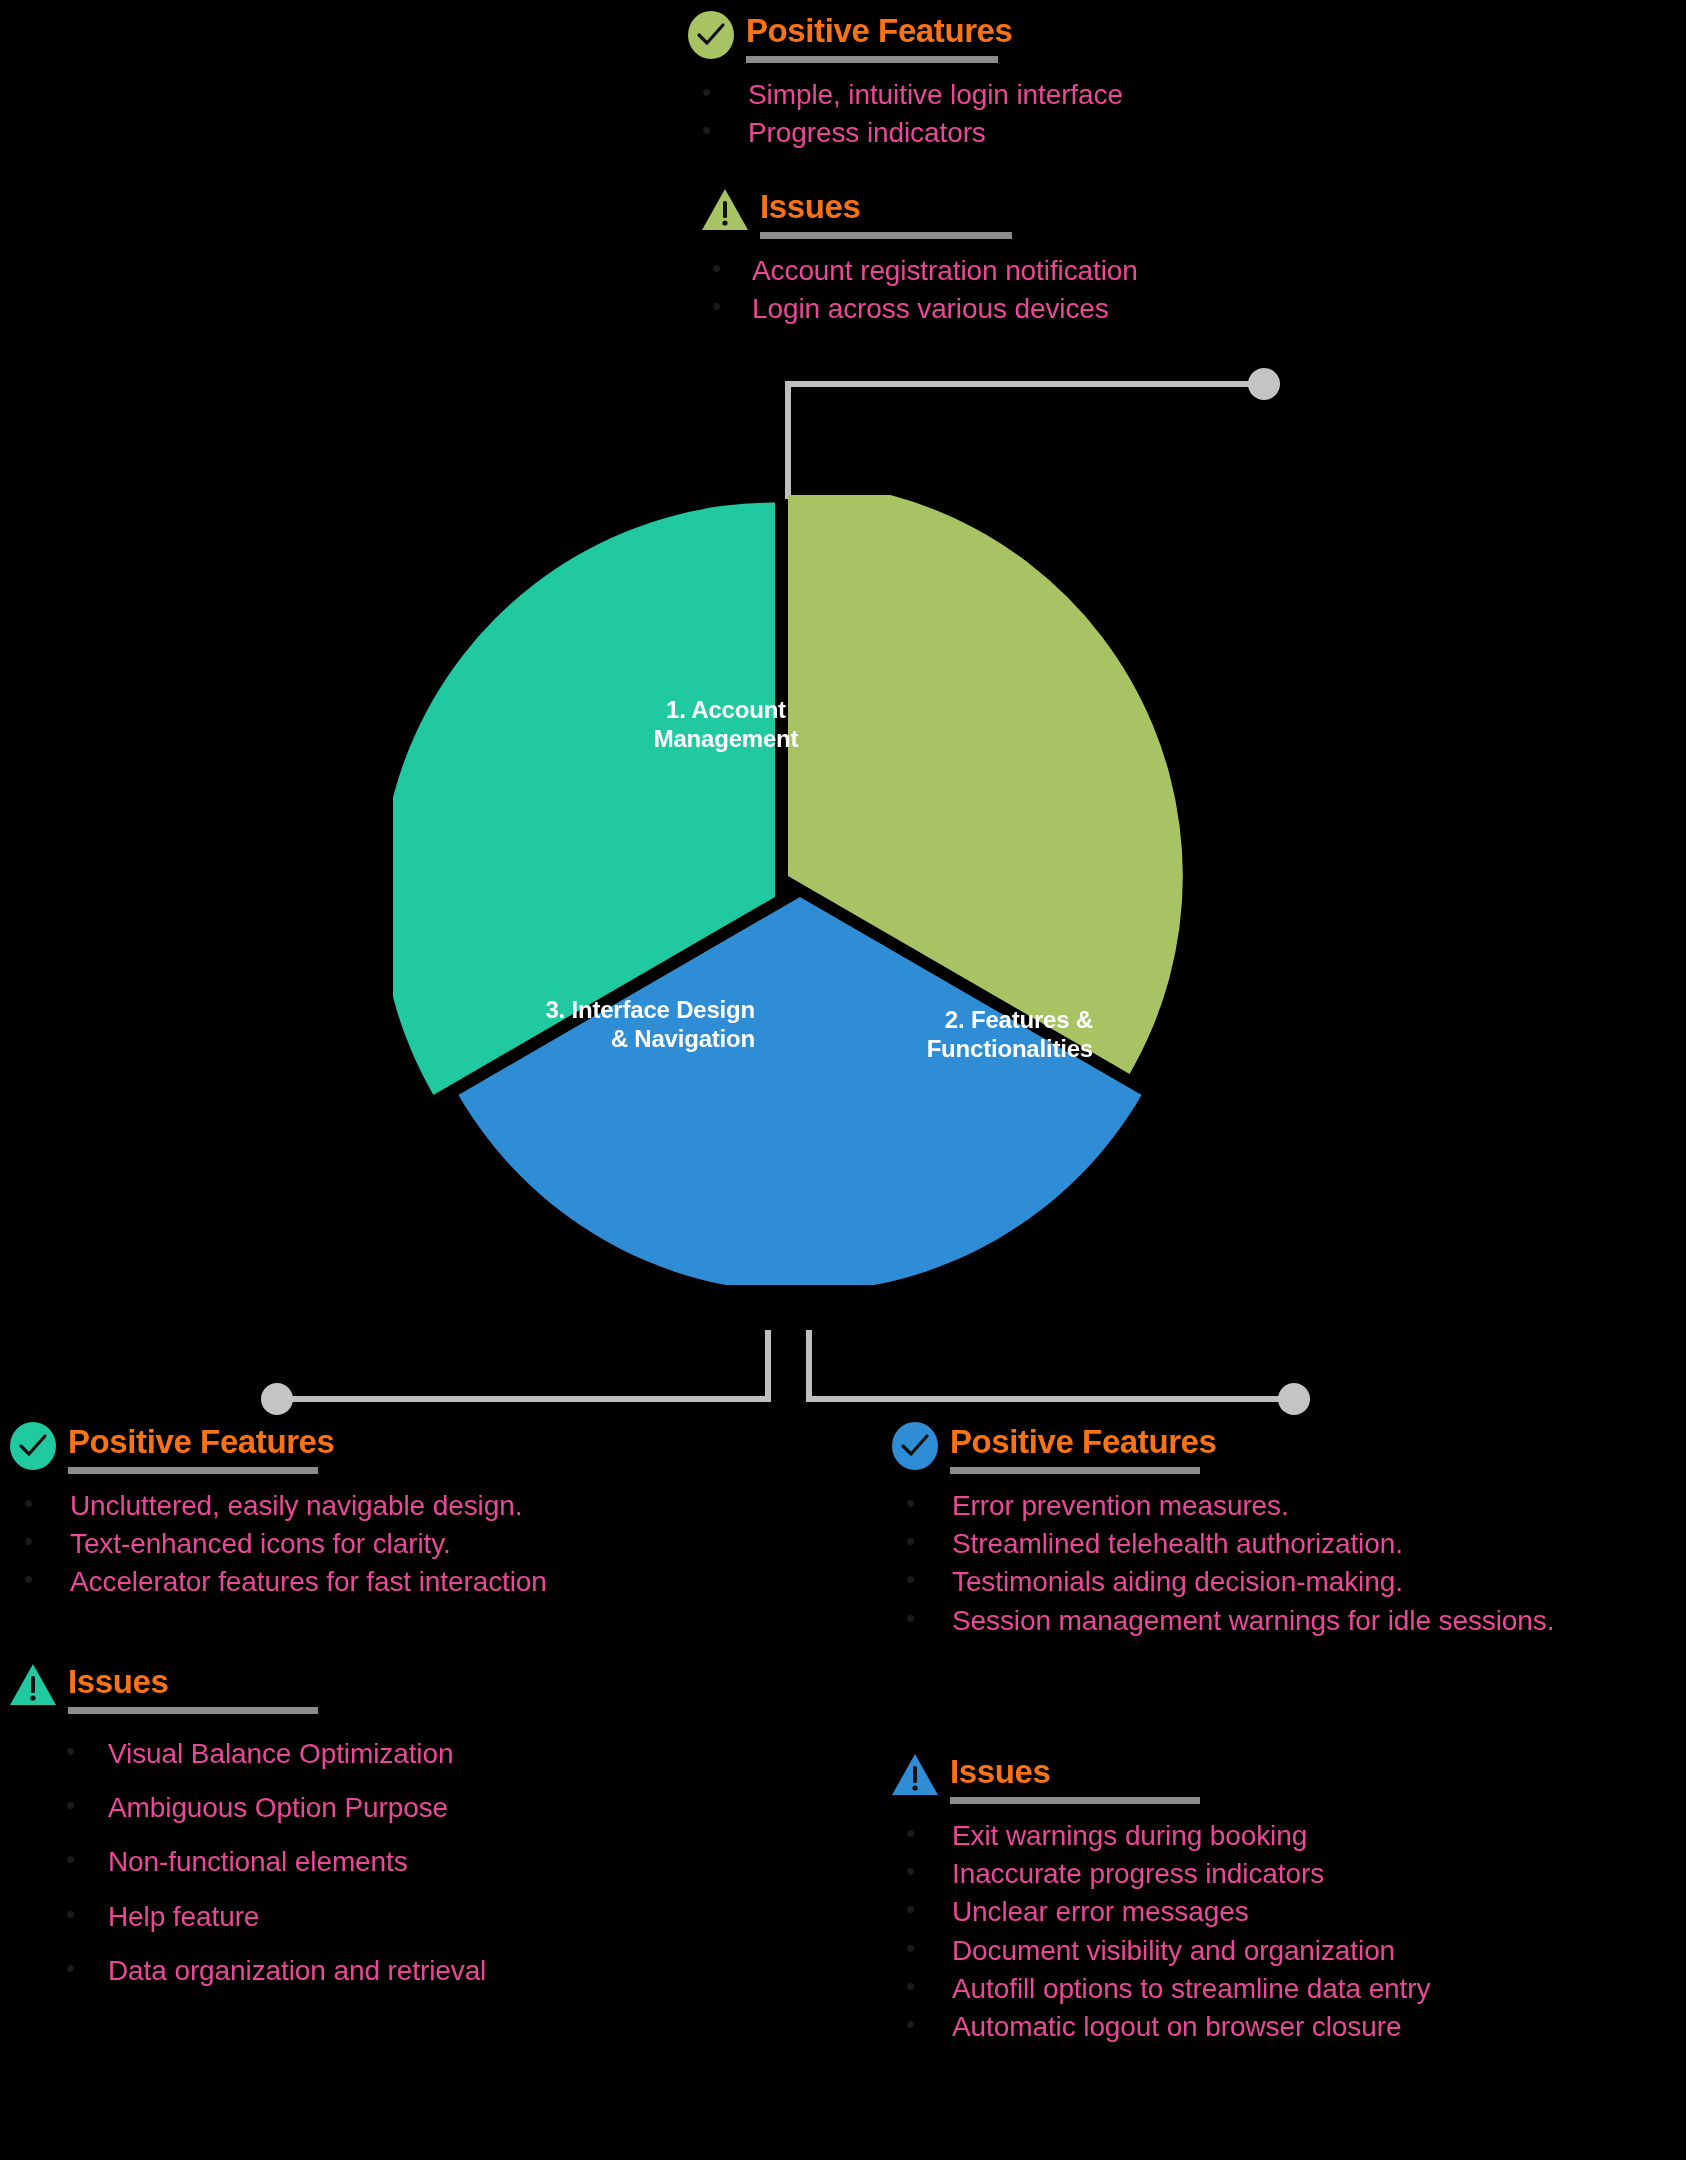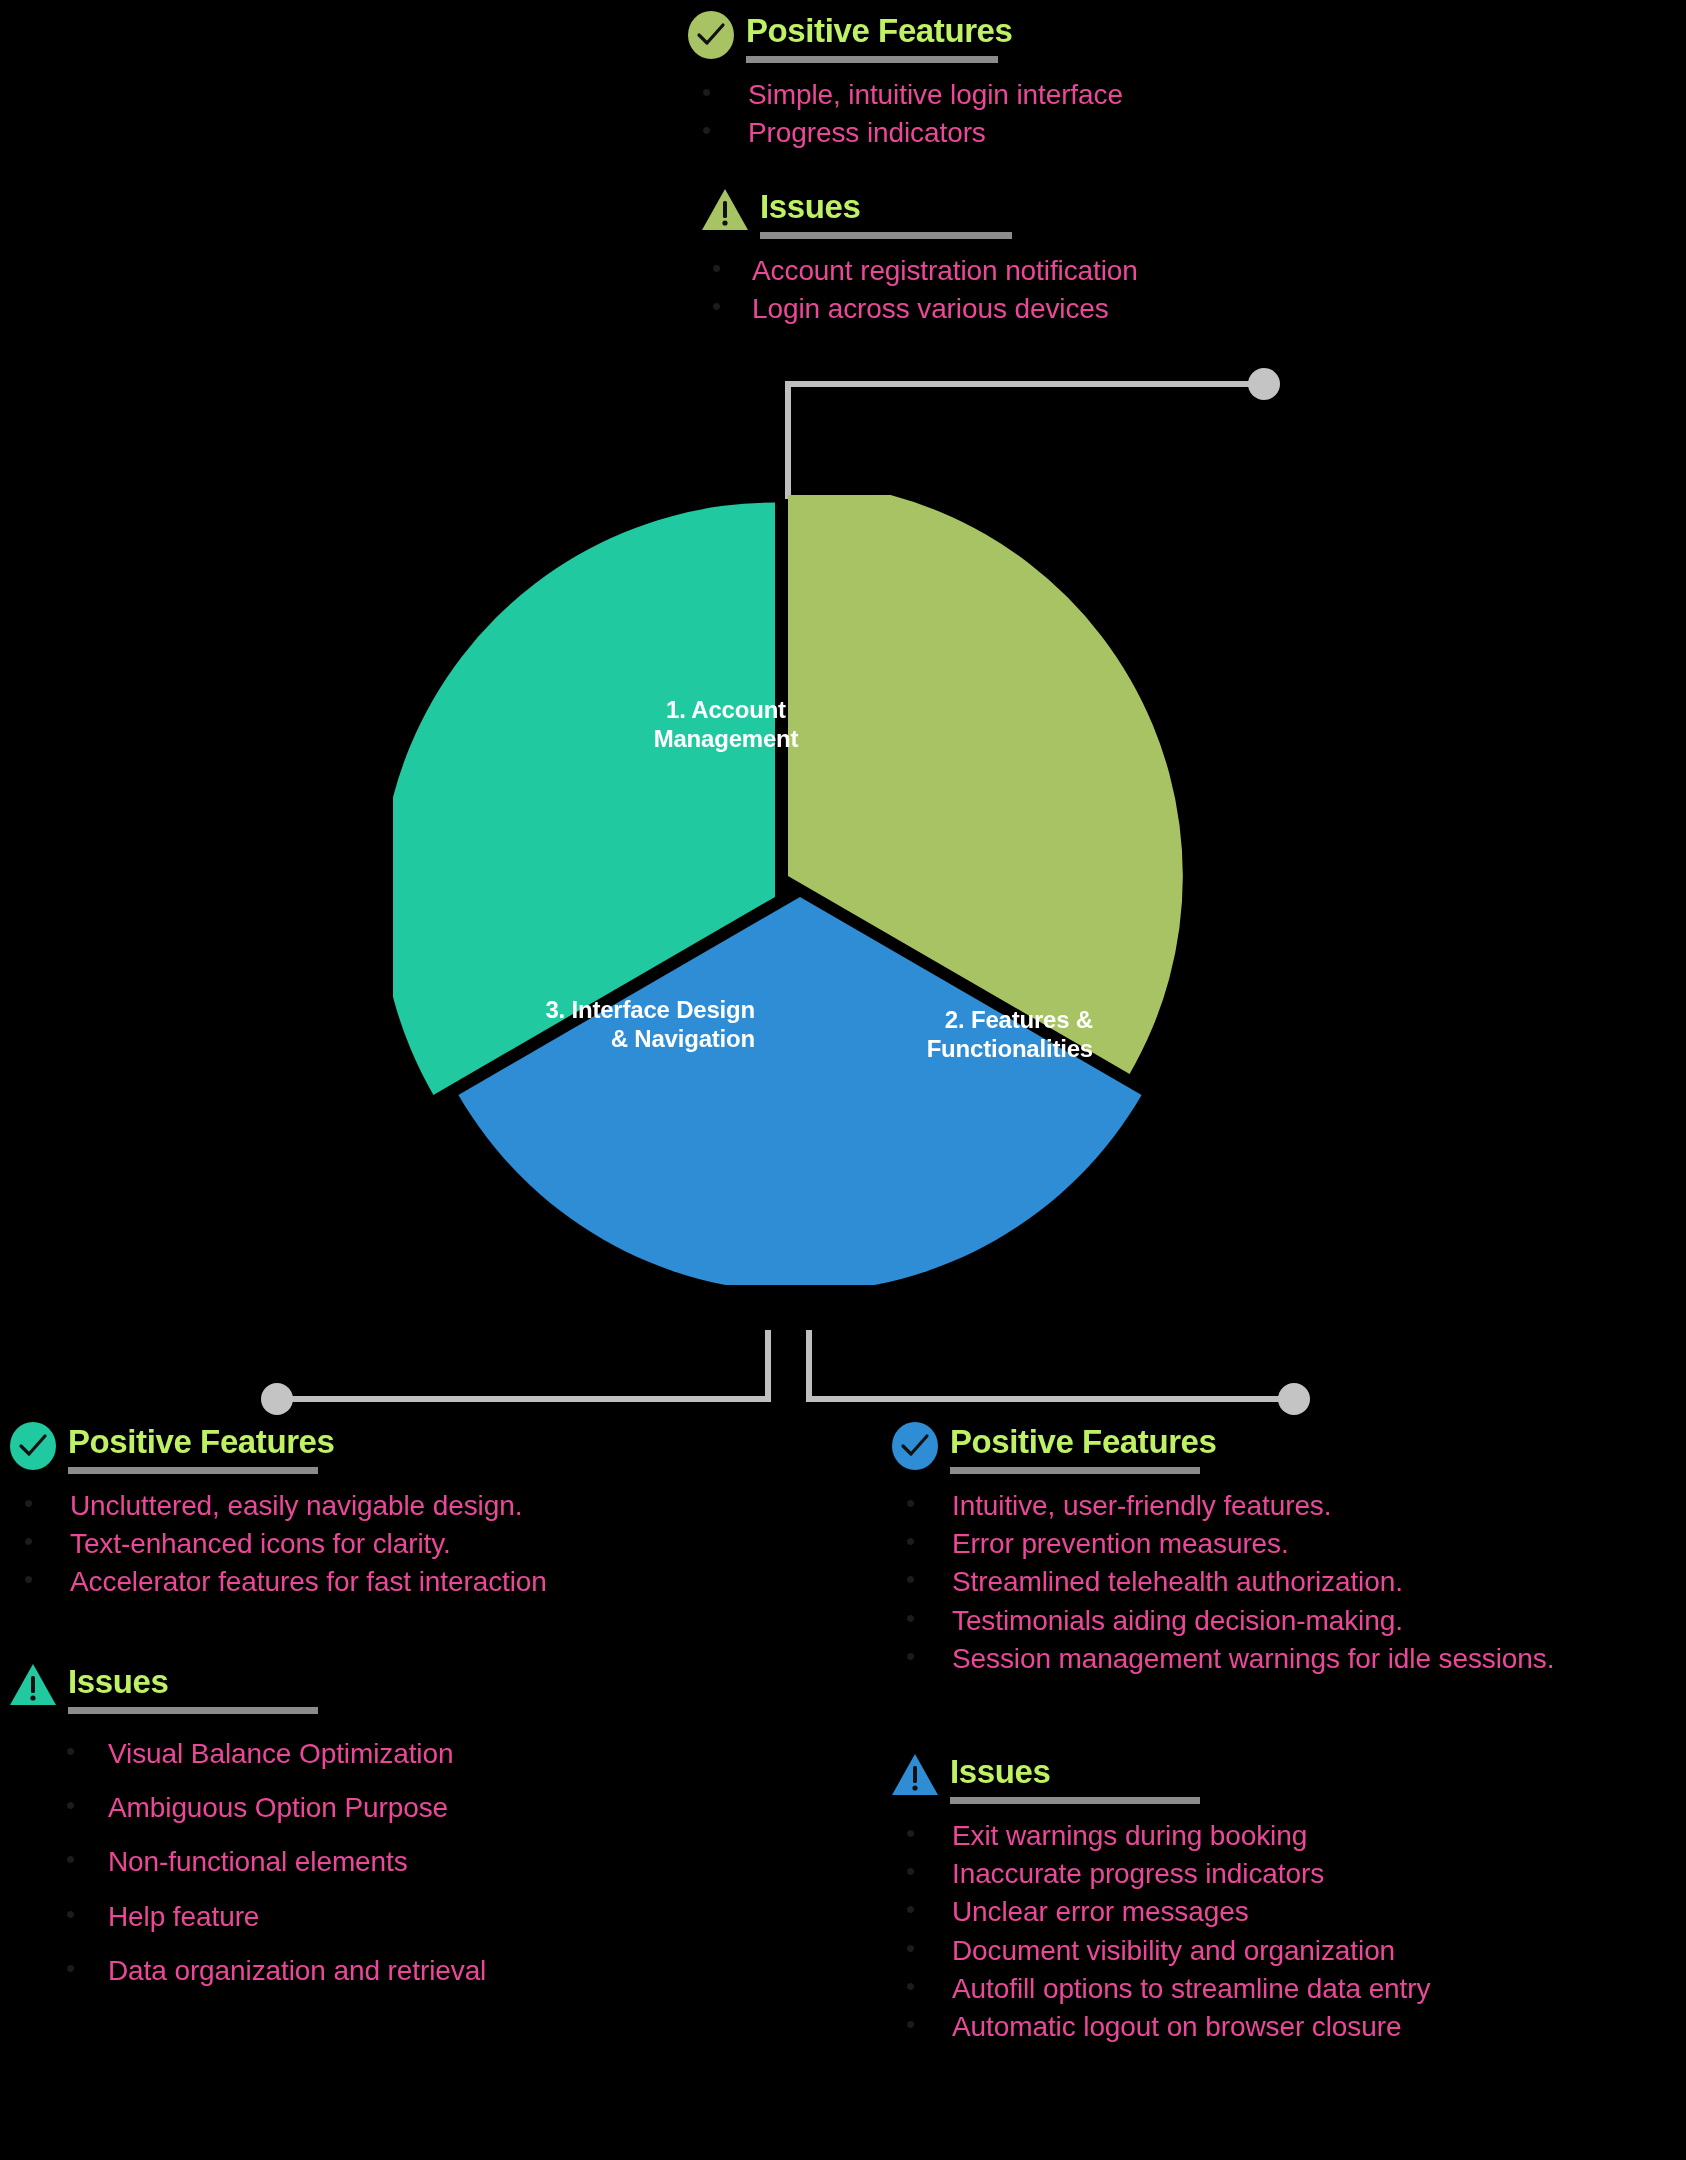--- a/index.html
+++ b/index.html
@@ -57,21 +57,21 @@
   .head-icon {
     width: 50px;
     height: 50px;
     flex: 0 0 50px;
     position: relative;
     top: -4px;
   }
   .head-icon svg { display: block; width: 50px; height: 50px; }
   .head-text-wrap { display: flex; flex-direction: column; }
   .head-title {
-    color: #bef264;
+    color: #f97316;
     font-weight: bold;
     font-size: 33px;
     line-height: 1.02;
     letter-spacing: -0.4px;
     white-space: nowrap;
   }
   .head-rule {
     height: 7px;
     background: #8c8c8c;
     margin-top: 8px;
@@ -244,21 +244,20 @@
           <ellipse cx="25" cy="25" rx="23" ry="24" fill="#2e8dd4"></ellipse>
           <path d="M13 25 L21 33 L37 15" fill="none" stroke="#111111" stroke-width="3.2" stroke-linecap="round" stroke-linejoin="round"></path>
         </svg>
       </span>
       <span class="head-text-wrap">
         <span class="head-title">Positive Features</span>
         <span class="head-rule"></span>
       </span>
     </div>
     <ul class="bullets">
-      <li>Intuitive, user-friendly features.</li>
       <li>Error prevention measures.</li>
       <li>Streamlined telehealth authorization.</li>
       <li>Testimonials aiding decision-making.</li>
       <li>Session management warnings for idle sessions.</li>
     </ul>
   </div>
 
   <div class="block" id="block-br-issues">
     <div class="head-row">
       <span class="head-icon">

